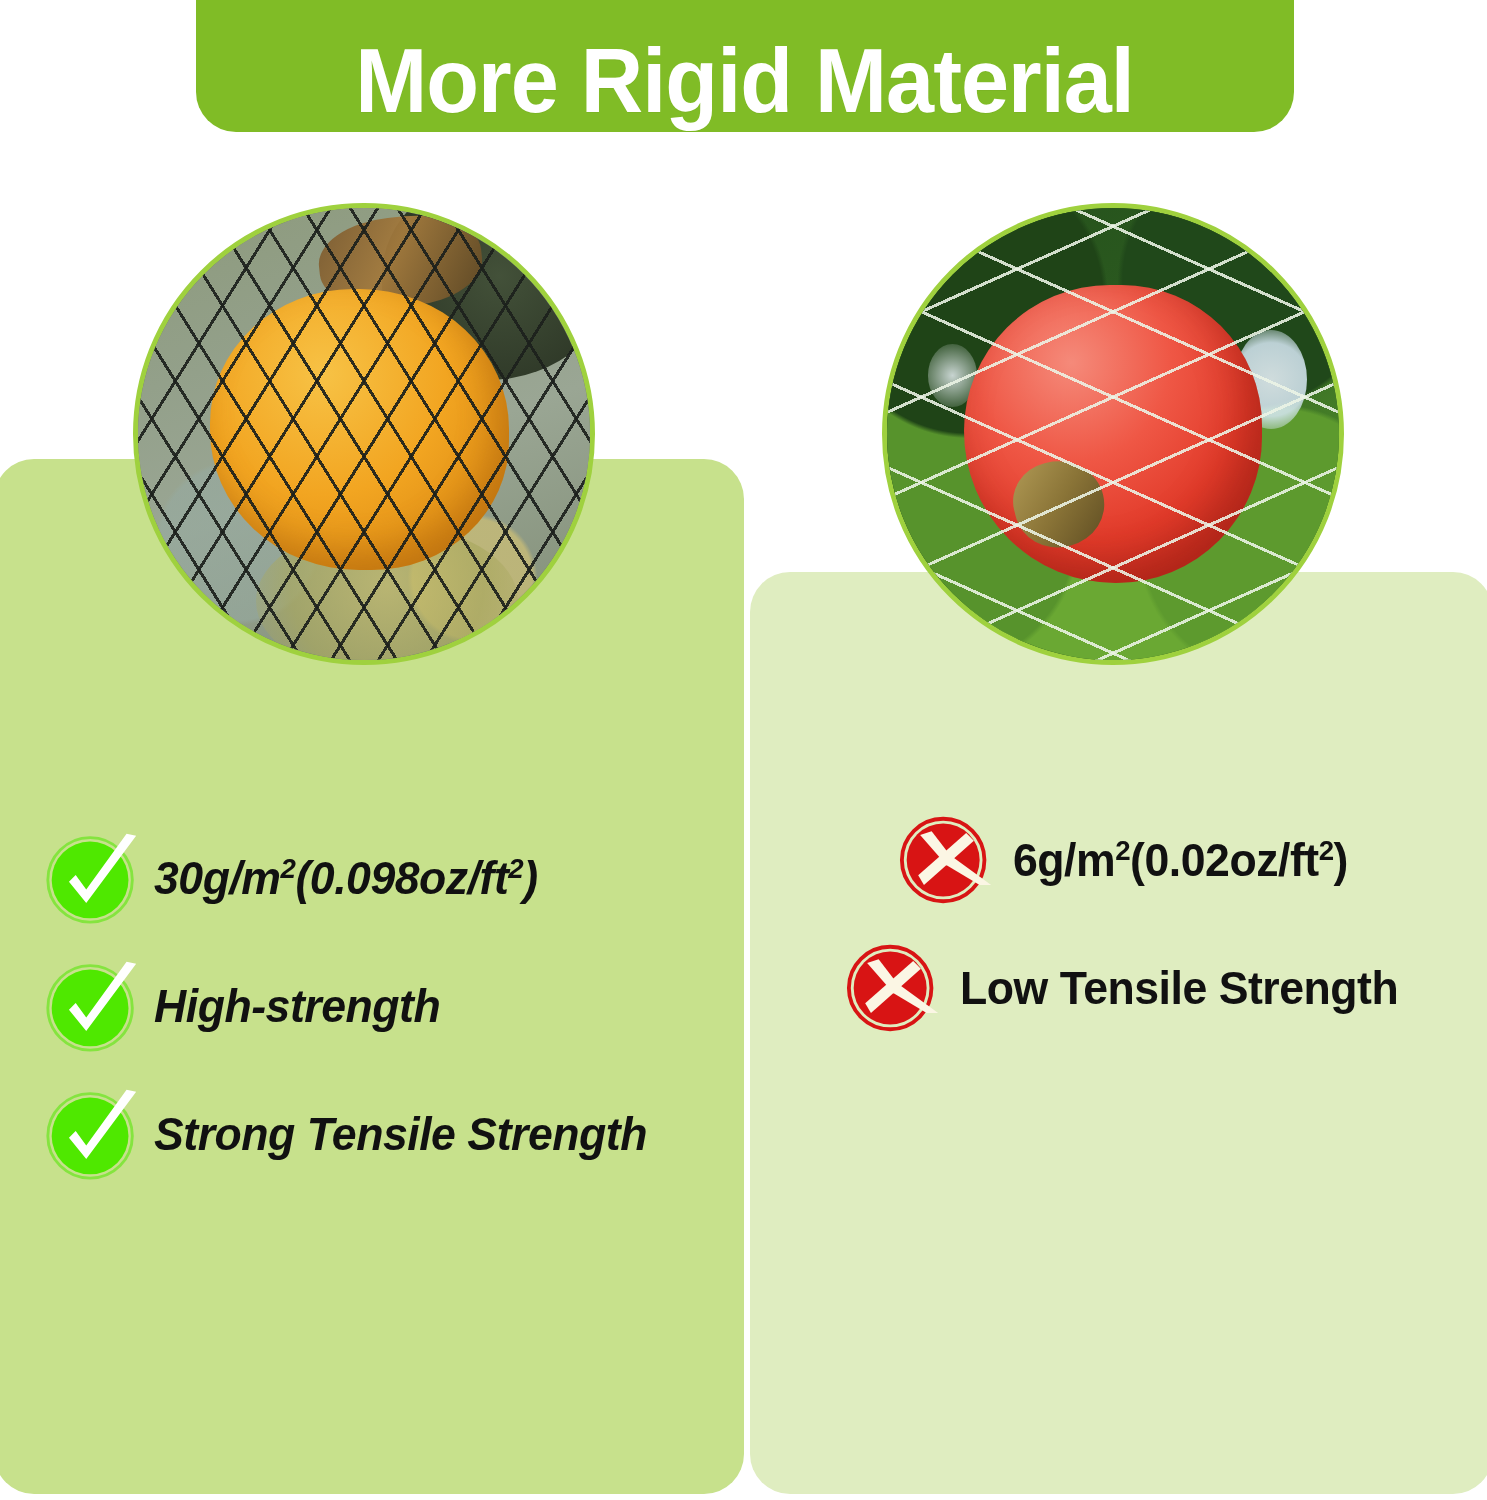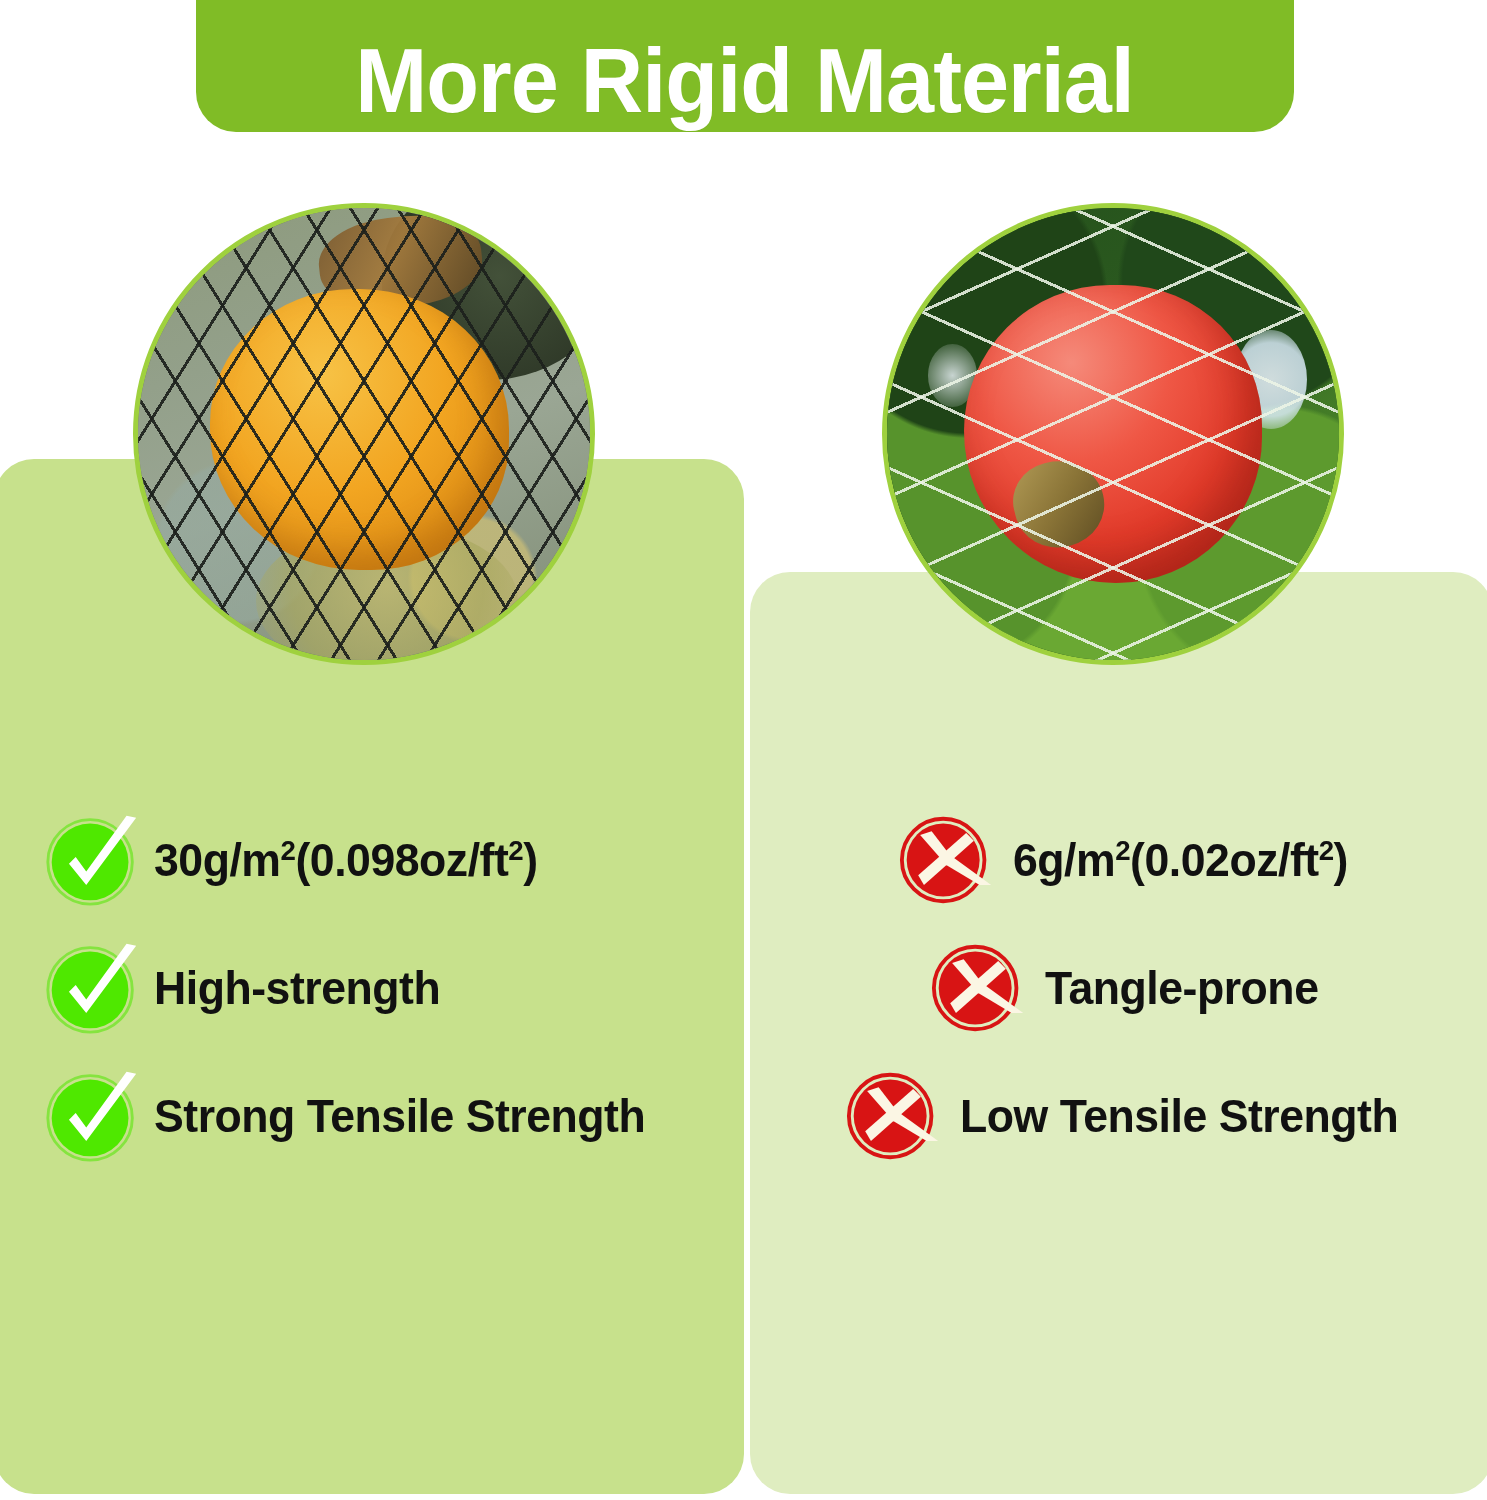--- a/index.html
+++ b/index.html
@@ -184,21 +184,21 @@
       repeating-linear-gradient(24deg, rgba(236,244,230,0.88) 0 3px, rgba(0,0,0,0) 3px 78px),
       repeating-linear-gradient(-24deg, rgba(236,244,230,0.88) 0 3px, rgba(0,0,0,0) 3px 78px);
   }
 
   
   .feature-list {
     position: absolute;
     display: flex;
     flex-direction: column;
   }
-  .list-pro { left: 44px; top: 796px; width: 690px; }
+  .list-pro { left: 44px; top: 814px; width: 690px; font-style: italic; }
   .list-con { left: 784px; top: 796px; width: 690px; align-items: center; }
 
   .feature-row {
     display: flex;
     align-items: center;
     height: 128px;
   }
   .feature-icon {
     width: 96px;
     height: 96px;
@@ -305,40 +305,28 @@
         <path d="M70 22 L78 30 L26 76 L20 66 Z" fill="#fbf6e4"></path>
         <path d="M44 52 L52 44 L96 76 L84 76 Z" fill="#fbf6e4"></path>
       </svg>
     </div>
     <div class="feature-label">
       <span>6g/m</span><sup>2</sup><span>(0.02oz/ft</span><sup>2</sup><span>)</span>
     </div>
   </div>
 
 
+
   <div class="feature-row">
     <div class="feature-icon">
       <svg viewBox="0 0 100 100">
         <circle cx="46" cy="50" r="38" fill="#d81414"></circle>
         <circle cx="46" cy="50" r="43" fill="none" stroke="#d81414" stroke-width="4"></circle>
         <path d="M22 24 L34 20 L54 46 L50 56 Z" fill="#fbf6e4"></path>
         <path d="M70 22 L78 30 L26 76 L20 66 Z" fill="#fbf6e4"></path>
         <path d="M44 52 L52 44 L96 76 L84 76 Z" fill="#fbf6e4"></path>
       </svg>
     </div>
-    <div class="feature-label">Tangle-prone</div>
-  </div>
-
-  <div class="feature-row">
-    <div class="feature-icon">
-      <svg viewBox="0 0 100 100">
-        <circle cx="46" cy="50" r="38" fill="#d81414"></circle>
-        <circle cx="46" cy="50" r="43" fill="none" stroke="#d81414" stroke-width="4"></circle>
-        <path d="M22 24 L34 20 L54 46 L50 56 Z" fill="#fbf6e4"></path>
-        <path d="M70 22 L78 30 L26 76 L20 66 Z" fill="#fbf6e4"></path>
-        <path d="M44 52 L52 44 L96 76 L84 76 Z" fill="#fbf6e4"></path>
-      </svg>
-    </div>
     <div class="feature-label">Low Tensile Strength</div>
   </div>
 
 
 </div>
 
 </body></html>

